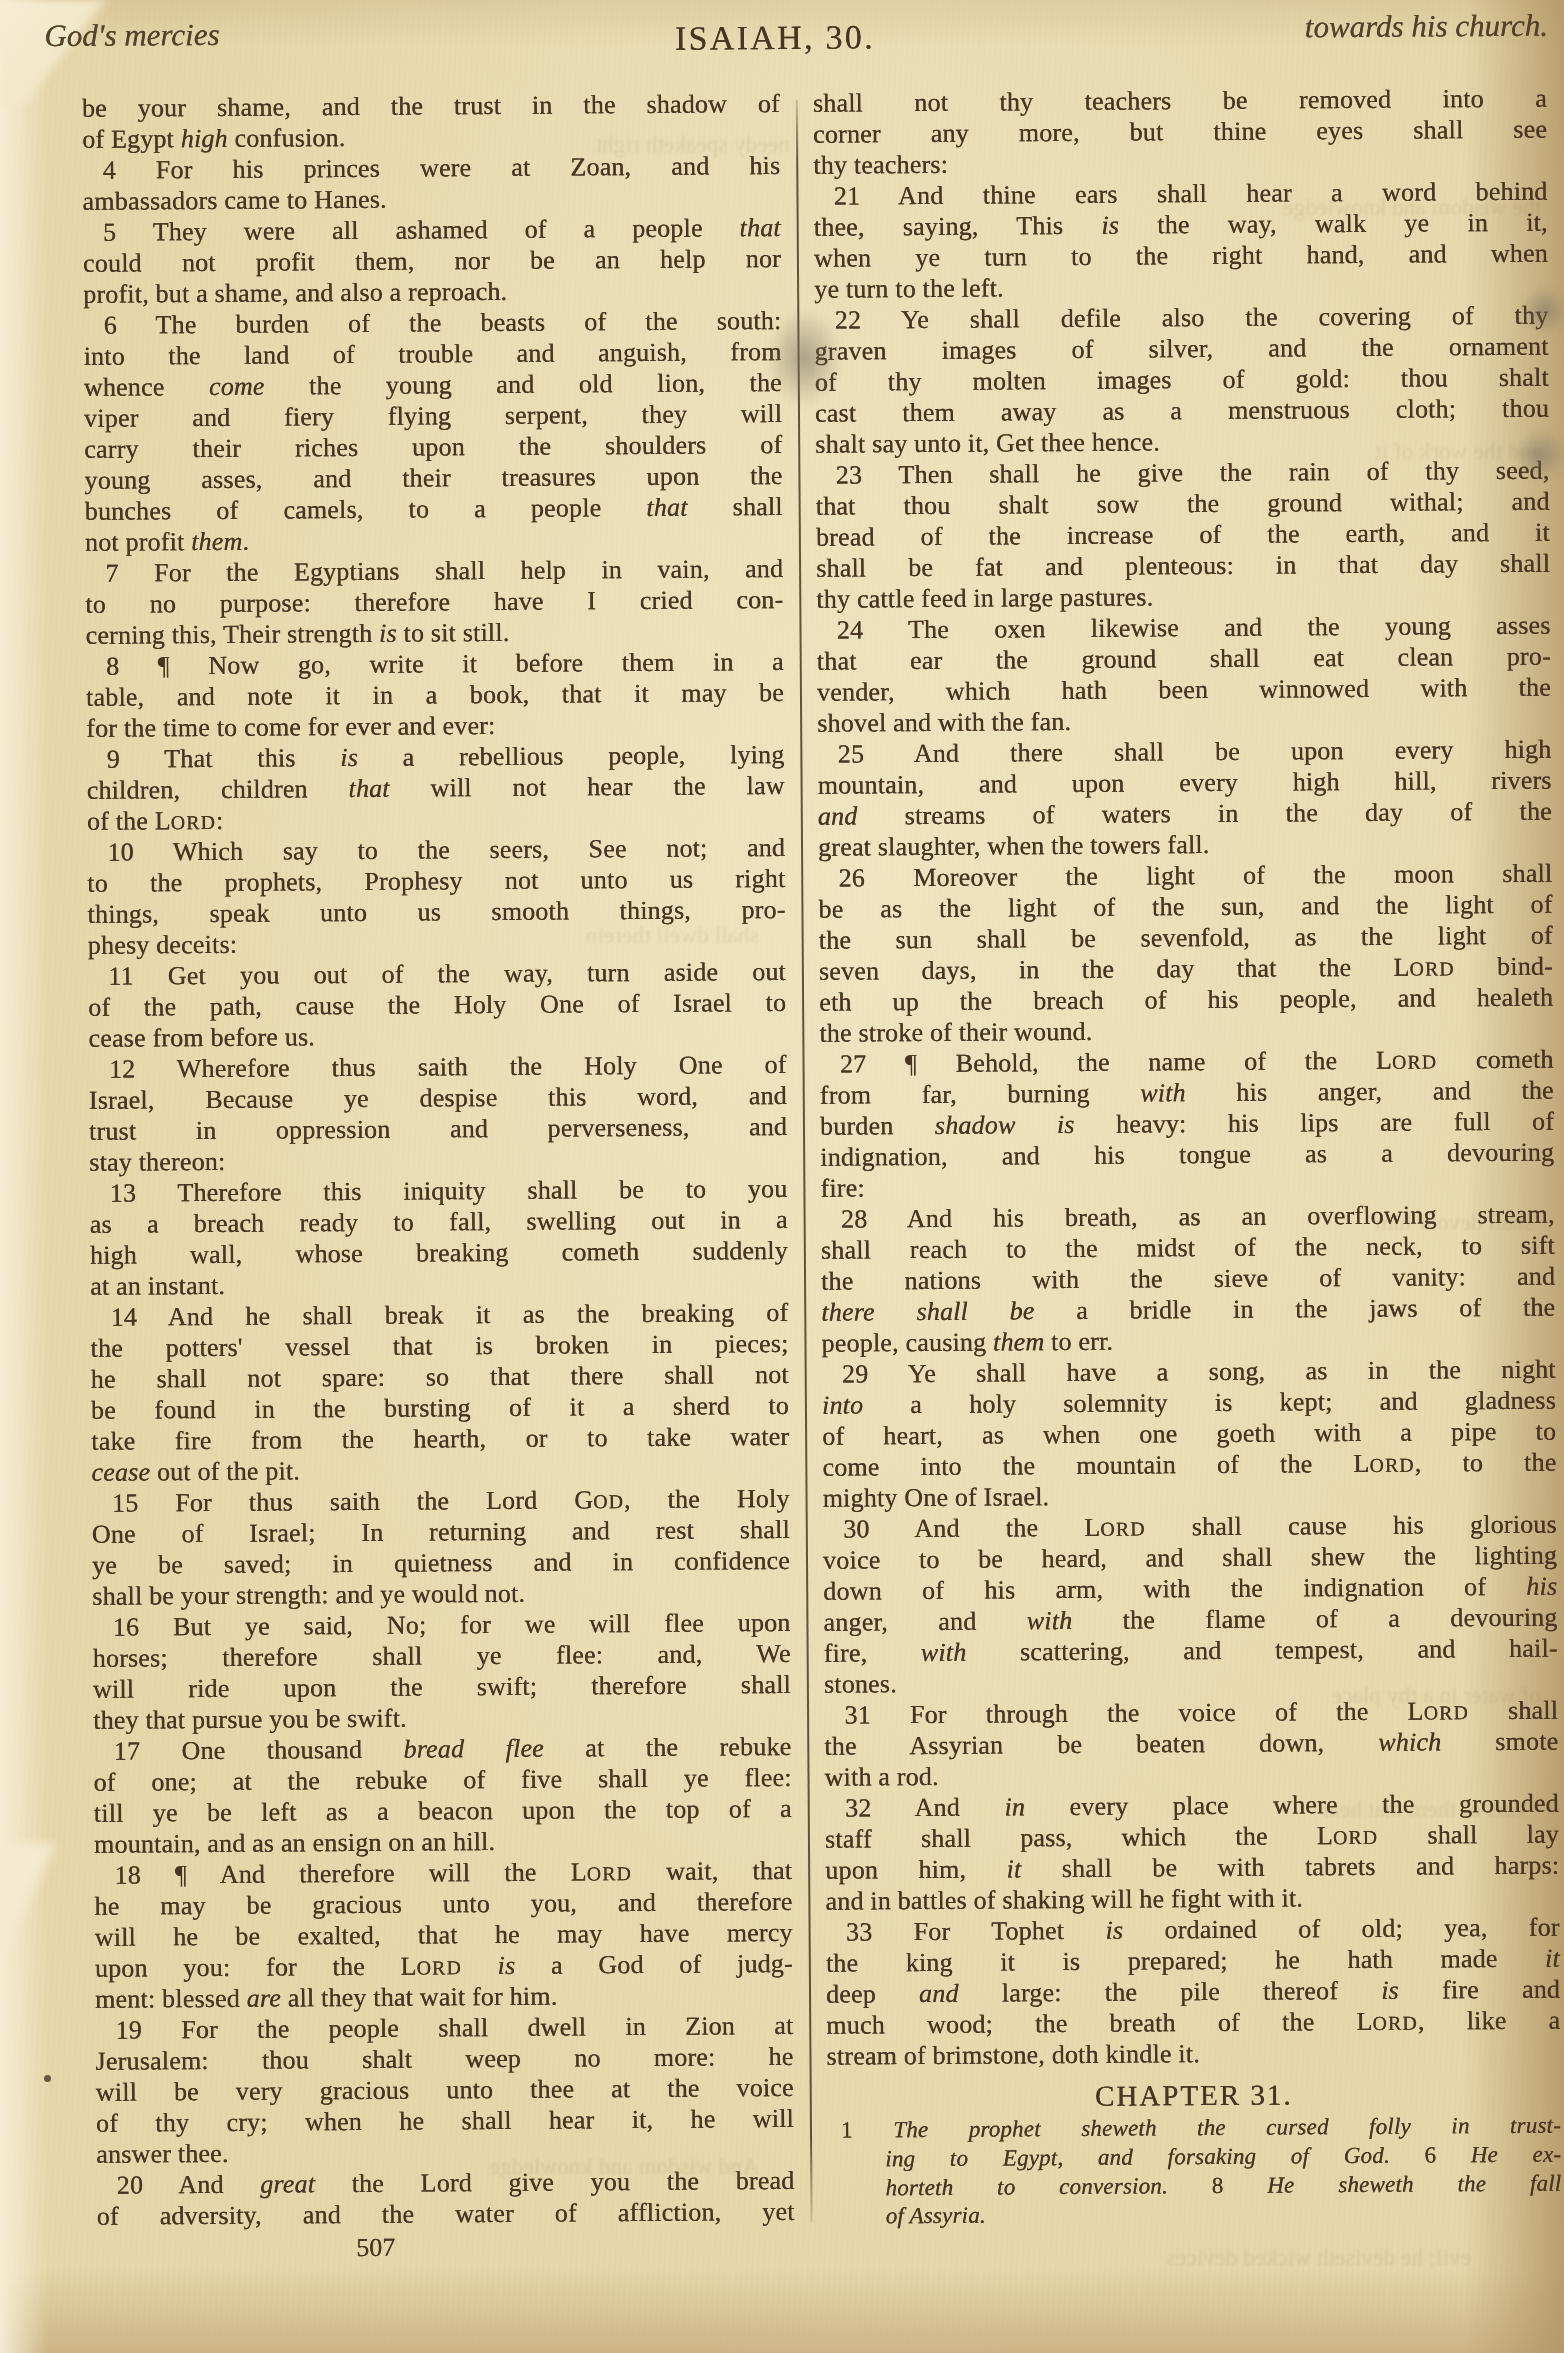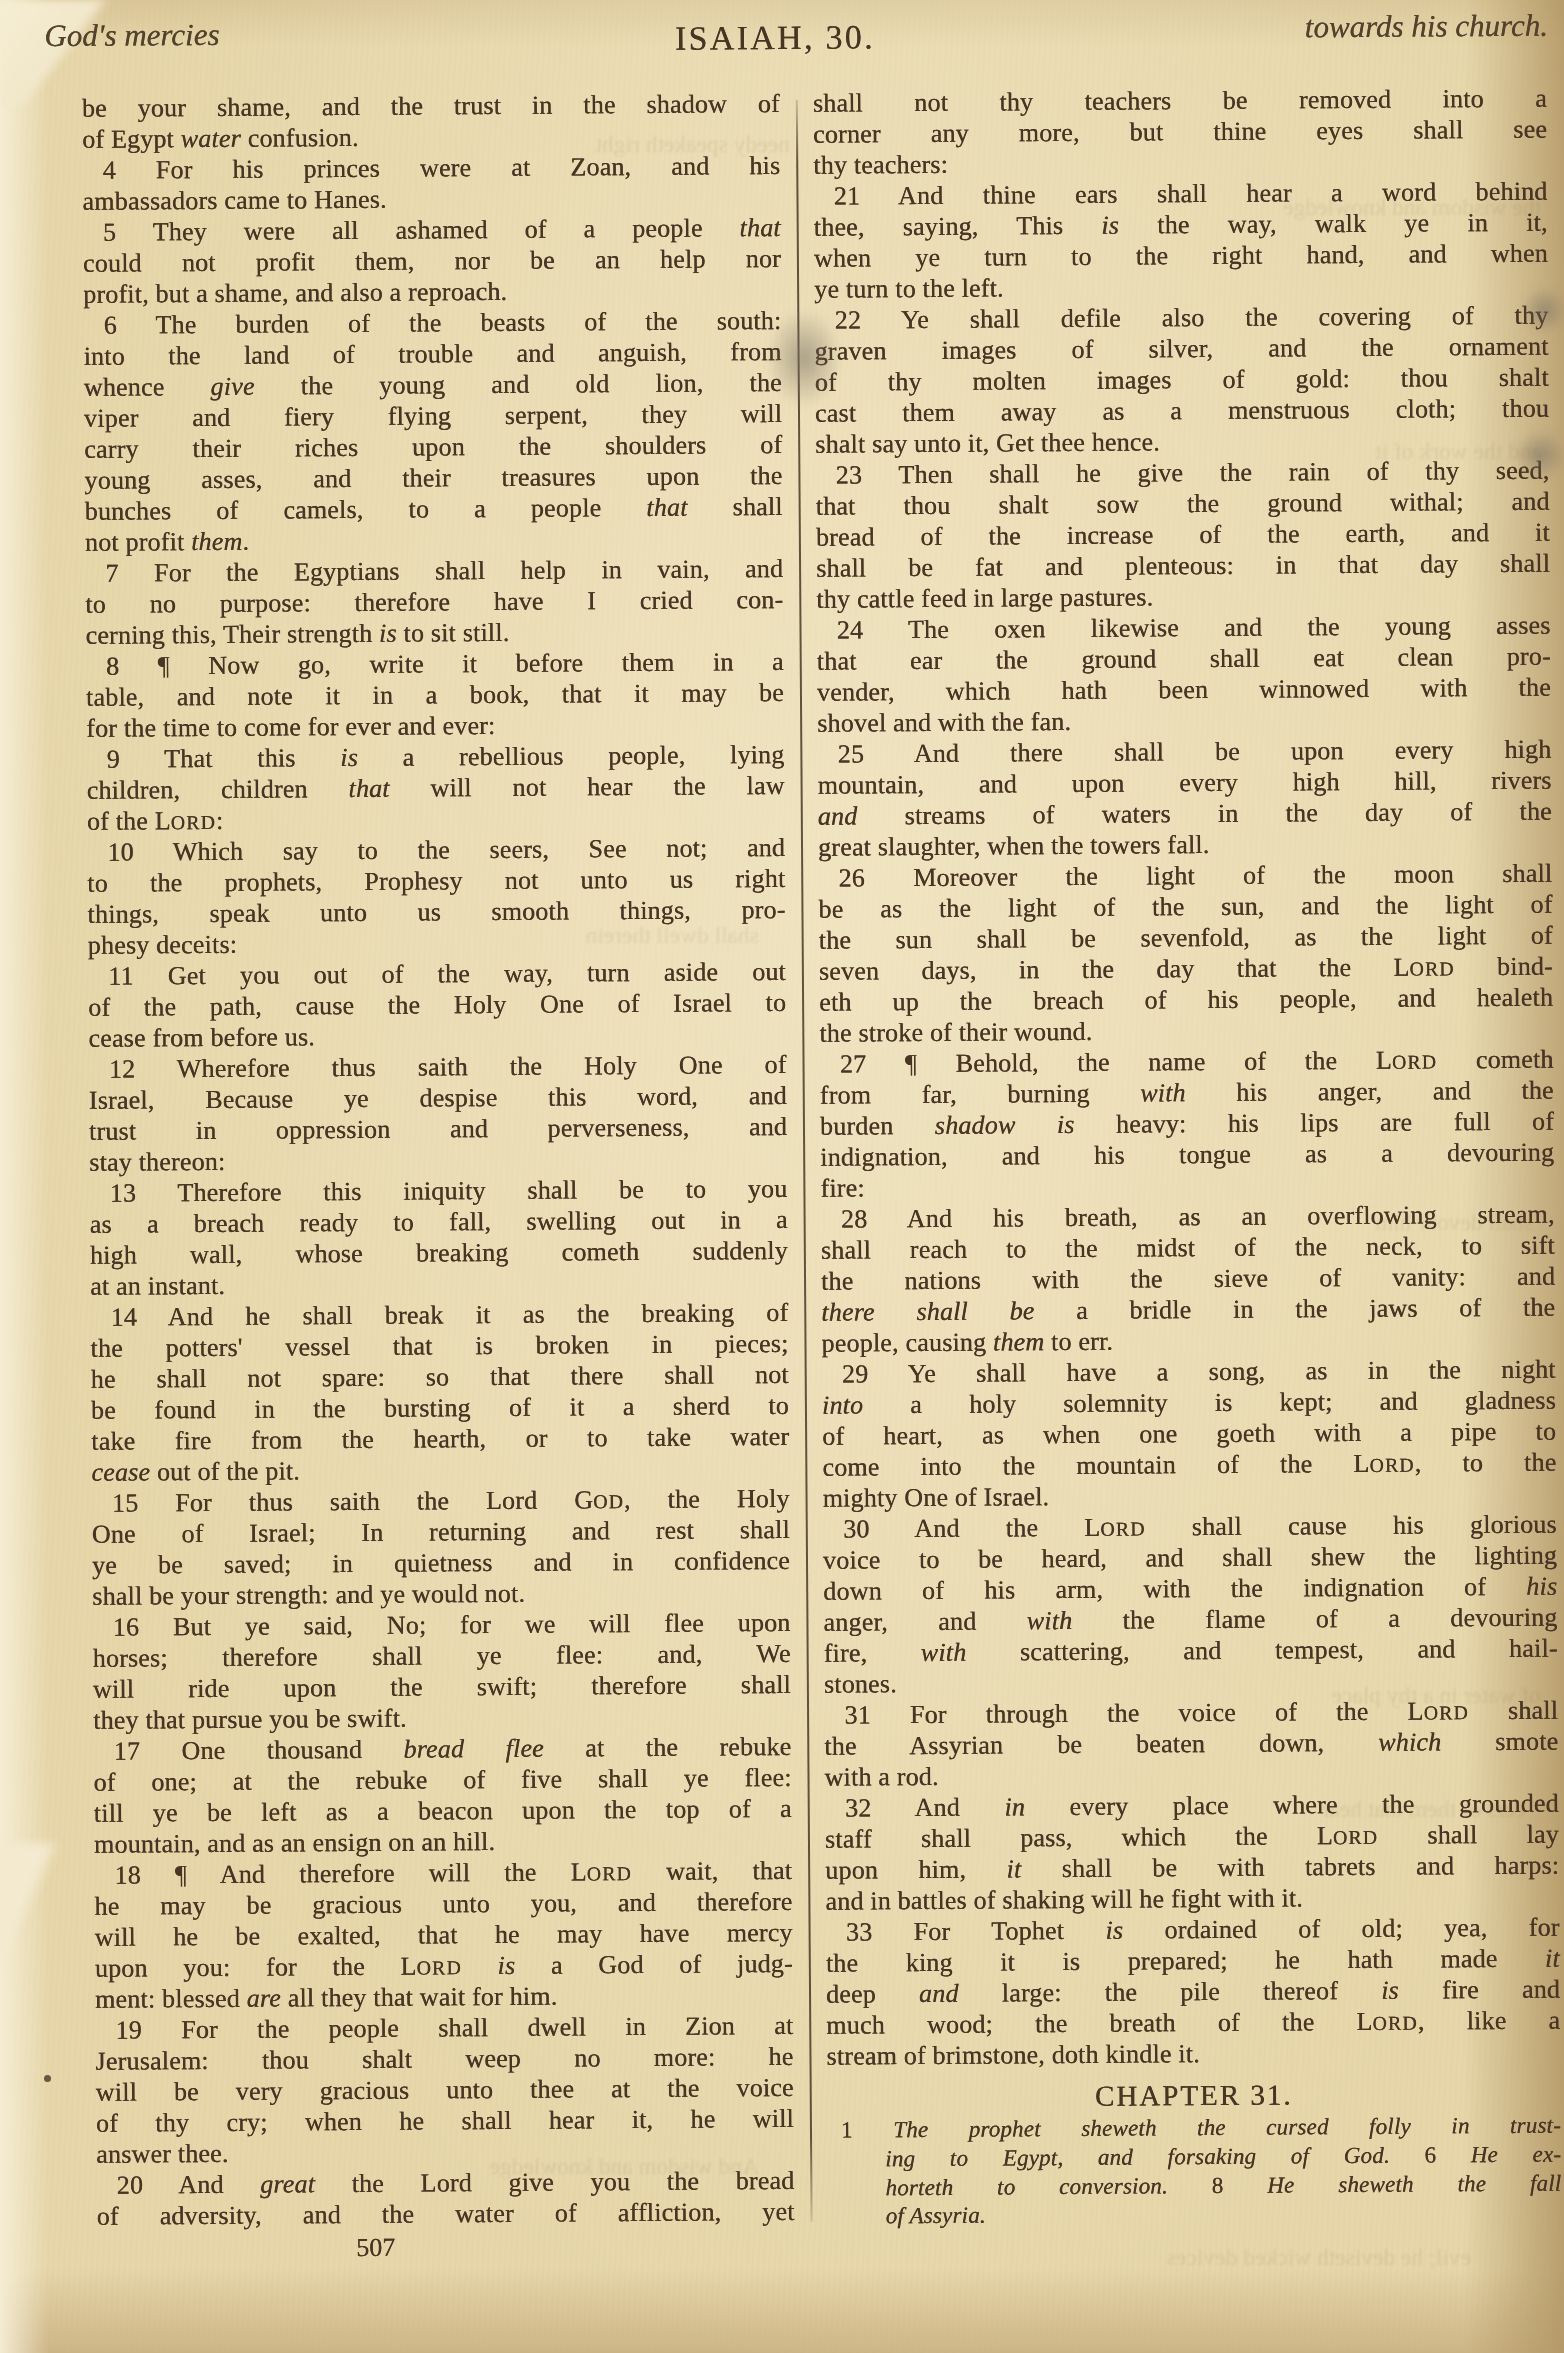--- a/index.html
+++ b/index.html
@@ -66,29 +66,29 @@
   <div class="content">
 
     <div class="hdr hdr-left">God's mercies</div>
     <div class="hdr hdr-center">ISAIAH, 30.</div>
     <div class="hdr hdr-right">towards his church.</div>
 
     <div class="rule"></div>
 
     <div class="col col-left" id="col-left">
         <div class="ln">be your shame, and the trust in the shadow of</div>
-        <div class="ln end">of Egypt <span class="it">water</span> confusion.</div>
+        <div class="ln end">of Egypt <span class="it">high</span> confusion.</div>
         <div class="ln ind">4 For his princes were at Zoan, and his</div>
         <div class="ln end">ambassadors came to Hanes.</div>
         <div class="ln ind">5 They were all ashamed of a people <span class="it">that</span></div>
         <div class="ln">could not profit them, nor be an help nor</div>
         <div class="ln end">profit, but a shame, and also a reproach.</div>
         <div class="ln ind">6 The burden of the beasts of the south:</div>
         <div class="ln">into the land of trouble and anguish, from</div>
-        <div class="ln">whence <span class="it">give</span> the young and old lion, the</div>
+        <div class="ln">whence <span class="it">come</span> the young and old lion, the</div>
         <div class="ln">viper and fiery flying serpent, they will</div>
         <div class="ln">carry their riches upon the shoulders of</div>
         <div class="ln">young asses, and their treasures upon the</div>
         <div class="ln">bunches of camels, to a people <span class="it">that</span> shall</div>
         <div class="ln end">not profit <span class="it">them</span>.</div>
         <div class="ln ind">7 For the Egyptians shall help in vain, and</div>
         <div class="ln">to no purpose: therefore have I cried con-</div>
         <div class="ln end">cerning this, Their strength <span class="it">is</span> to sit still.</div>
         <div class="ln ind">8 ¶ Now go, write it before them in a</div>
         <div class="ln">table, and note it in a book, that it may be</div>

